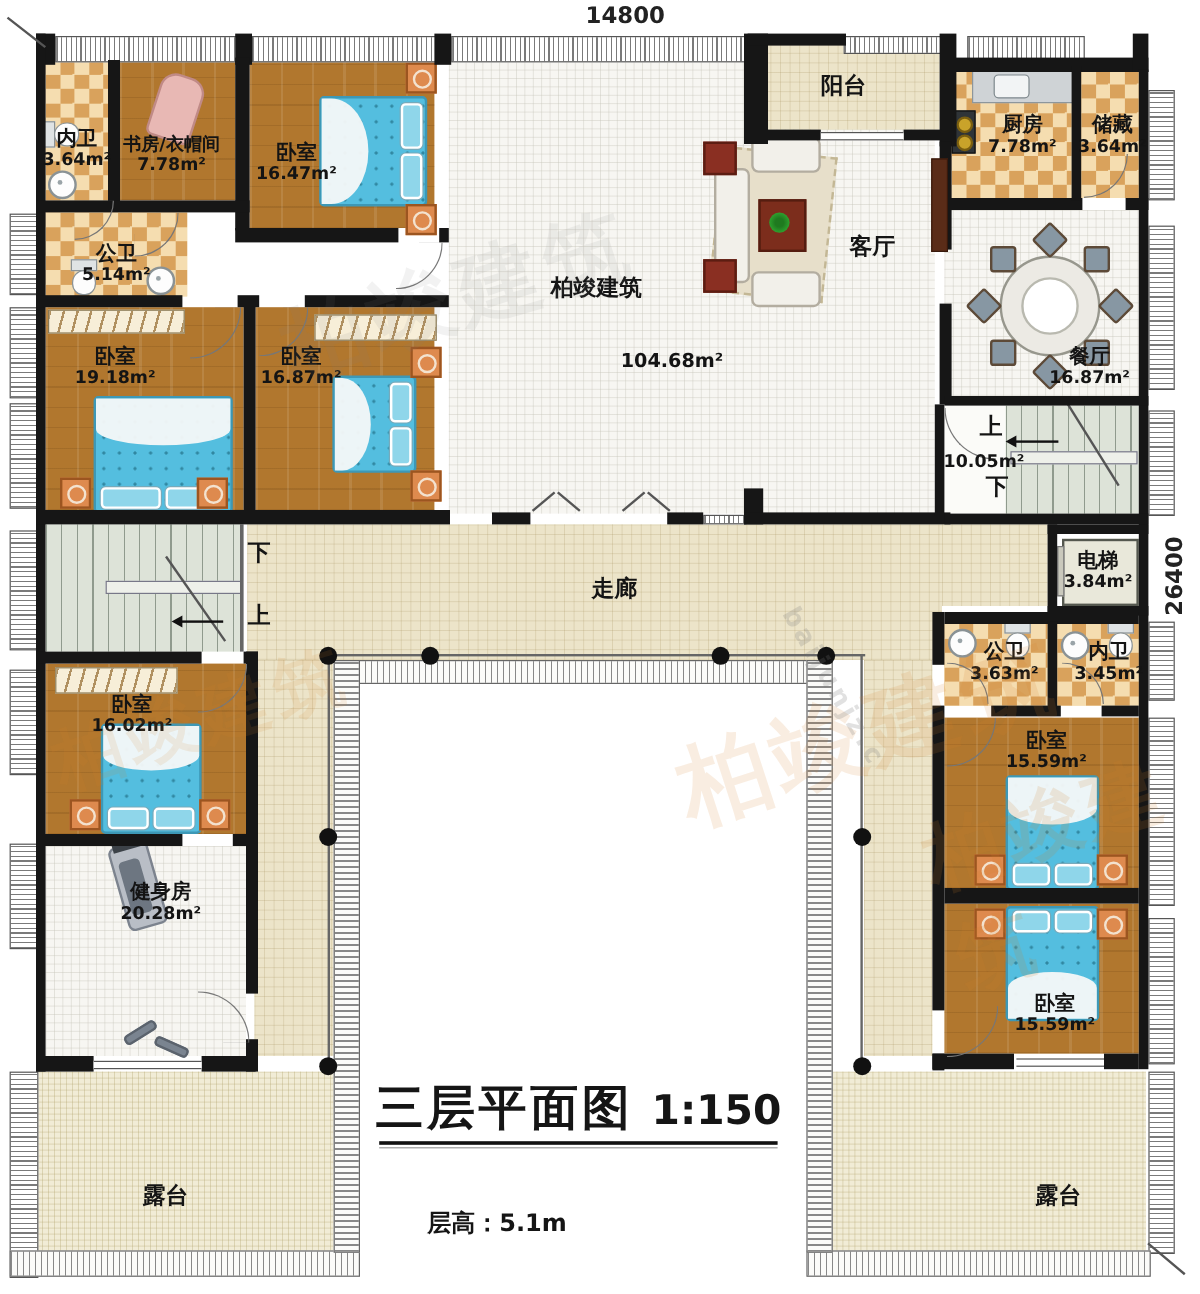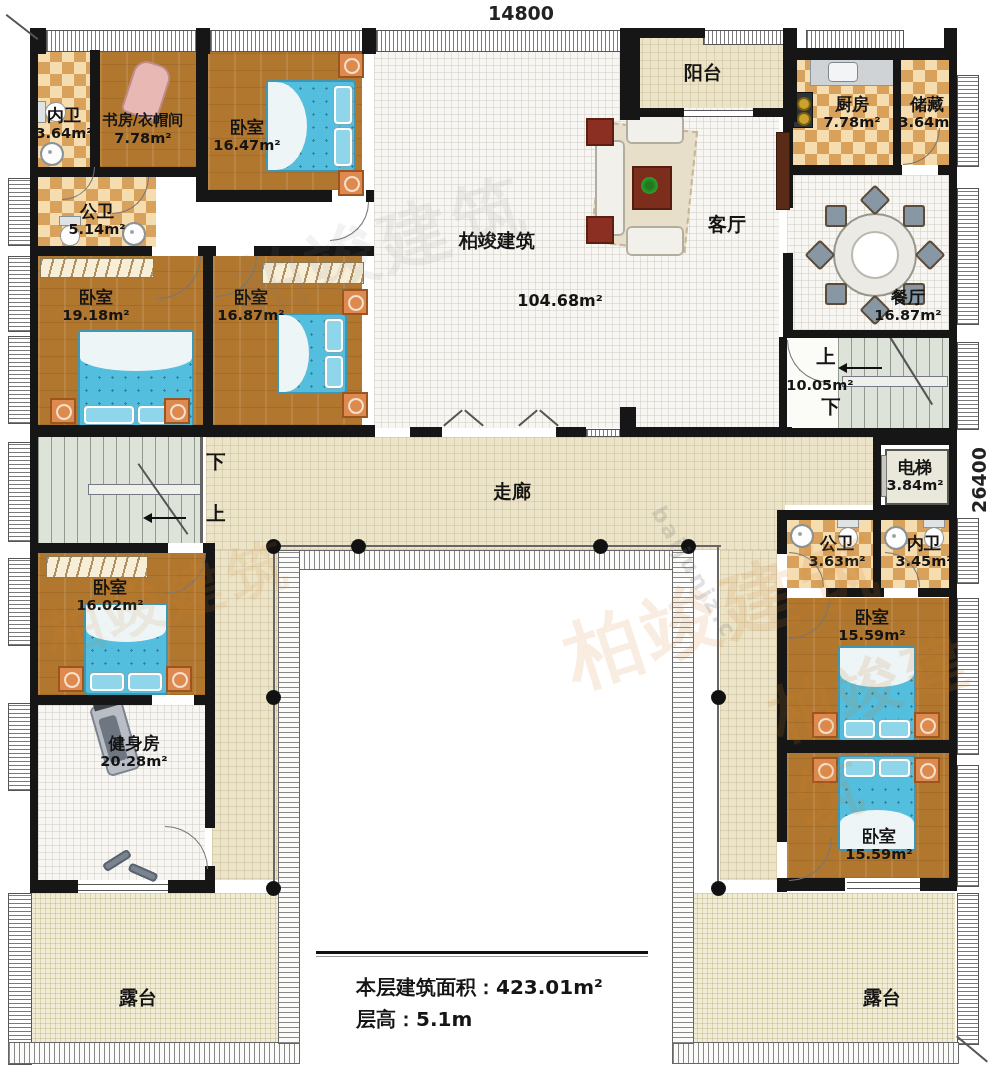--- a/index.html
+++ b/index.html
@@ -159,21 +159,21 @@
       <div class="nm">卧室</div>
       <div class="ar">19.18m²</div>
     </div>
   <div class="lab" style="left:251px;top:306px;">
       <div class="nm">卧室</div>
       <div class="ar">16.87m²</div>
     </div>
   <div class="lab big" style="left:703px;top:72px;"><span>阳台</span></div>
   <div class="lab big" style="left:497px;top:240px;"><span>柏竣建筑</span></div>
   <div class="lab" style="left:560px;top:301px;"><span class="ar" style="font-size:16px">104.68m²</span></div>
-  <div class="lab big" style="left:727px;top:224px;"><span>客厅</span></div>
+  <div class="lab big" style="left:727px;top:206px;"><span>客厅</span></div>
   <div class="lab" style="left:852px;top:113px;">
       <div class="nm">厨房</div>
       <div class="ar">7.78m²</div>
     </div>
   <div class="lab" style="left:927px;top:113px;">
       <div class="nm">储藏</div>
       <div class="ar">3.64m²</div>
     </div>
   <div class="lab" style="left:908px;top:306px;">
       <div class="nm">餐厅</div>
@@ -213,25 +213,26 @@
 
   <div class="lab big" style="left:826px;top:356px;"><span>上</span></div>
   <div class="lab" style="left:820px;top:385px;"><span class="ar">10.05m²</span></div>
   <div class="lab big" style="left:831px;top:406px;"><span>下</span></div>
   <div class="lab big" style="left:216px;top:461px;"><span>下</span></div>
   <div class="lab big" style="left:216px;top:513px;"><span>上</span></div>
 
   <div class="dim" style="left:521px;top:2px;transform:translateX(-50%);">14800</div>
   <div class="dim" style="left:979px;top:480px;transform:translate(-50%,-50%) rotate(-90deg);">26400</div>
 
+  <div class="abs" style="left:300px;top:896px;width:364px;text-align:center;z-index:7;">
+    <span style="font-size:40px;font-weight:bold;letter-spacing:3px;">三层平面图</span>
+    <span style="font-size:34px;font-weight:bold;margin-left:10px;">1:150</span>
+  </div>
   <div class="abs" style="left:316px;top:951px;width:332px;height:3px;background:#111;z-index:7;"></div>
   <div class="abs" style="left:316px;top:956px;width:332px;height:1px;background:#9a9a9a;z-index:7;"></div>
-  <div class="abs" style="left:356px;top:974px;font-size:20px;font-weight:bold;z-index:7;">
-    <span>本层建筑面积：</span><span>423.01m²</span>
-  </div>
   <div class="abs" style="left:356px;top:1006px;font-size:20px;font-weight:bold;z-index:7;">
     <span>层高：</span><span>5.1m</span>
   </div>
 
   <div class="wm" style="left:230px;top:200px;font-size:70px;color:rgba(130,130,130,.10);">柏竣建筑</div>
   <div class="wm" style="left:560px;top:560px;font-size:76px;color:rgba(210,130,40,.14);">柏竣建筑</div>
   <div class="wm" style="left:780px;top:640px;font-size:64px;color:rgba(210,130,40,.15);">柏竣建筑</div>
   <div class="wm" style="left:40px;top:560px;font-size:58px;color:rgba(210,130,40,.12);">柏竣建筑</div>
   <div class="wm" style="left:620px;top:560px;font-size:22px;letter-spacing:3px;color:rgba(120,120,120,.22);transform:rotate(60deg);">baijunjz.c</div>
 

